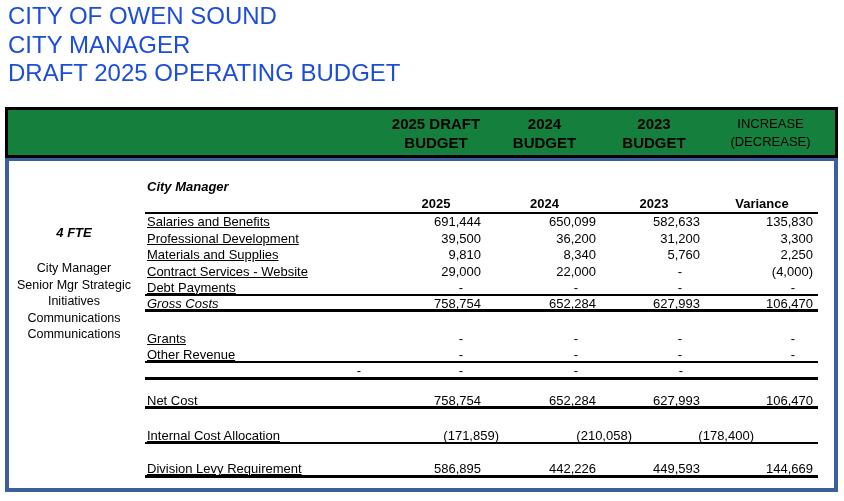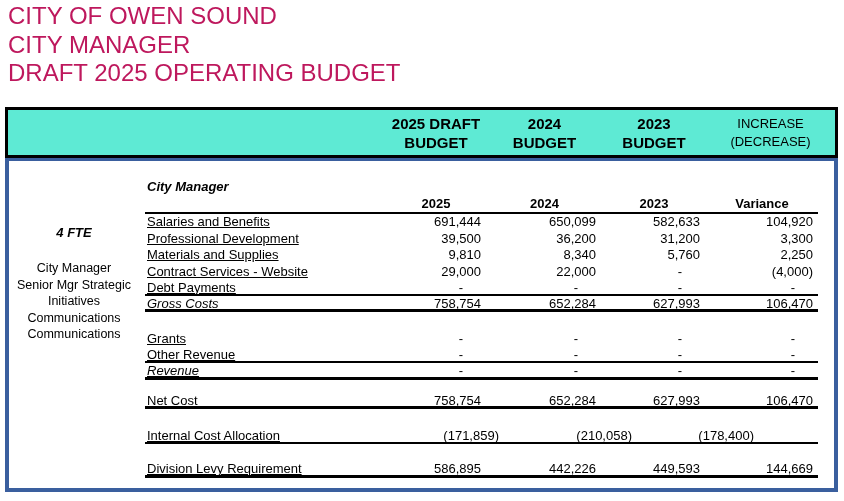--- a/index.html
+++ b/index.html
@@ -2,25 +2,25 @@
 <html><head>
 <meta charset="utf-8">
 <style>
   * { margin:0; padding:0; box-sizing:border-box; }
   html,body { background:#fff; }
   .page {
     position:relative; width:844px; height:501px; background:#ffffff;
     font-family:"Liberation Sans", sans-serif; color:#000; overflow:hidden;
   }
   
-  .doc-title { position:absolute; left:8px; top:2px; font-size:24px; line-height:28.5px; color:#be185d; }
+  .doc-title { position:absolute; left:8px; top:2px; font-size:24px; line-height:28.5px; color:#1d4ed8; }
   
   .band {
     position:absolute; left:5px; top:107px; width:833px; height:51px;
-    background:#5eead4; border:3px solid #000;
+    background:#15803d; border:3px solid #000;
     display:grid; grid-template-columns:377px 102px 115px 104px 1fr;
     align-items:center;
   }
   .band-col { text-align:center; font-weight:bold; font-size:15px; line-height:19px; }
   .band-col.small { font-weight:normal; font-size:13px; line-height:18px; }
   
   .frame {
     position:absolute; left:5px; top:158px; width:833px; height:334px;
     border:4px solid #3a5f9e; border-top-width:3px; background:#fff;
   }
@@ -101,21 +101,21 @@
           <div class="hcell">2024</div>
           <div class="hcell">2023</div>
           <div class="hcell">Variance</div>
         </div>
       <div id="rows">
           <div class="t-row">
             <div class="lbl">Salaries and Benefits</div>
             <div class="num bold">691,444</div>
             <div class="num">650,099</div>
             <div class="num">582,633</div>
-            <div class="num last">104,920</div>
+            <div class="num last">135,830</div>
           </div>
           <div class="t-row">
             <div class="lbl">Professional Development</div>
             <div class="num bold">39,500</div>
             <div class="num">36,200</div>
             <div class="num">31,200</div>
             <div class="num last">3,300</div>
           </div>
           <div class="t-row">
             <div class="lbl">Materials and Supplies</div>
@@ -153,21 +153,20 @@
             <div class="num last dash">-</div>
           </div>
           <div class="t-row rule-thin">
             <div class="lbl">Other Revenue</div>
             <div class="num bold dash">-</div>
             <div class="num dash">-</div>
             <div class="num dash">-</div>
             <div class="num last dash">-</div>
           </div>
           <div class="t-row rule-thick">
-            <div class="lbl it">Revenue</div>
             <div class="num bold dash">-</div>
             <div class="num dash">-</div>
             <div class="num dash">-</div>
             <div class="num last dash">-</div>
           </div>
           <div class="t-row rule-thick" style="margin-top: 13px;">
             <div class="lbl">Net Cost</div>
             <div class="num bold">758,754</div>
             <div class="num">652,284</div>
             <div class="num">627,993</div>

